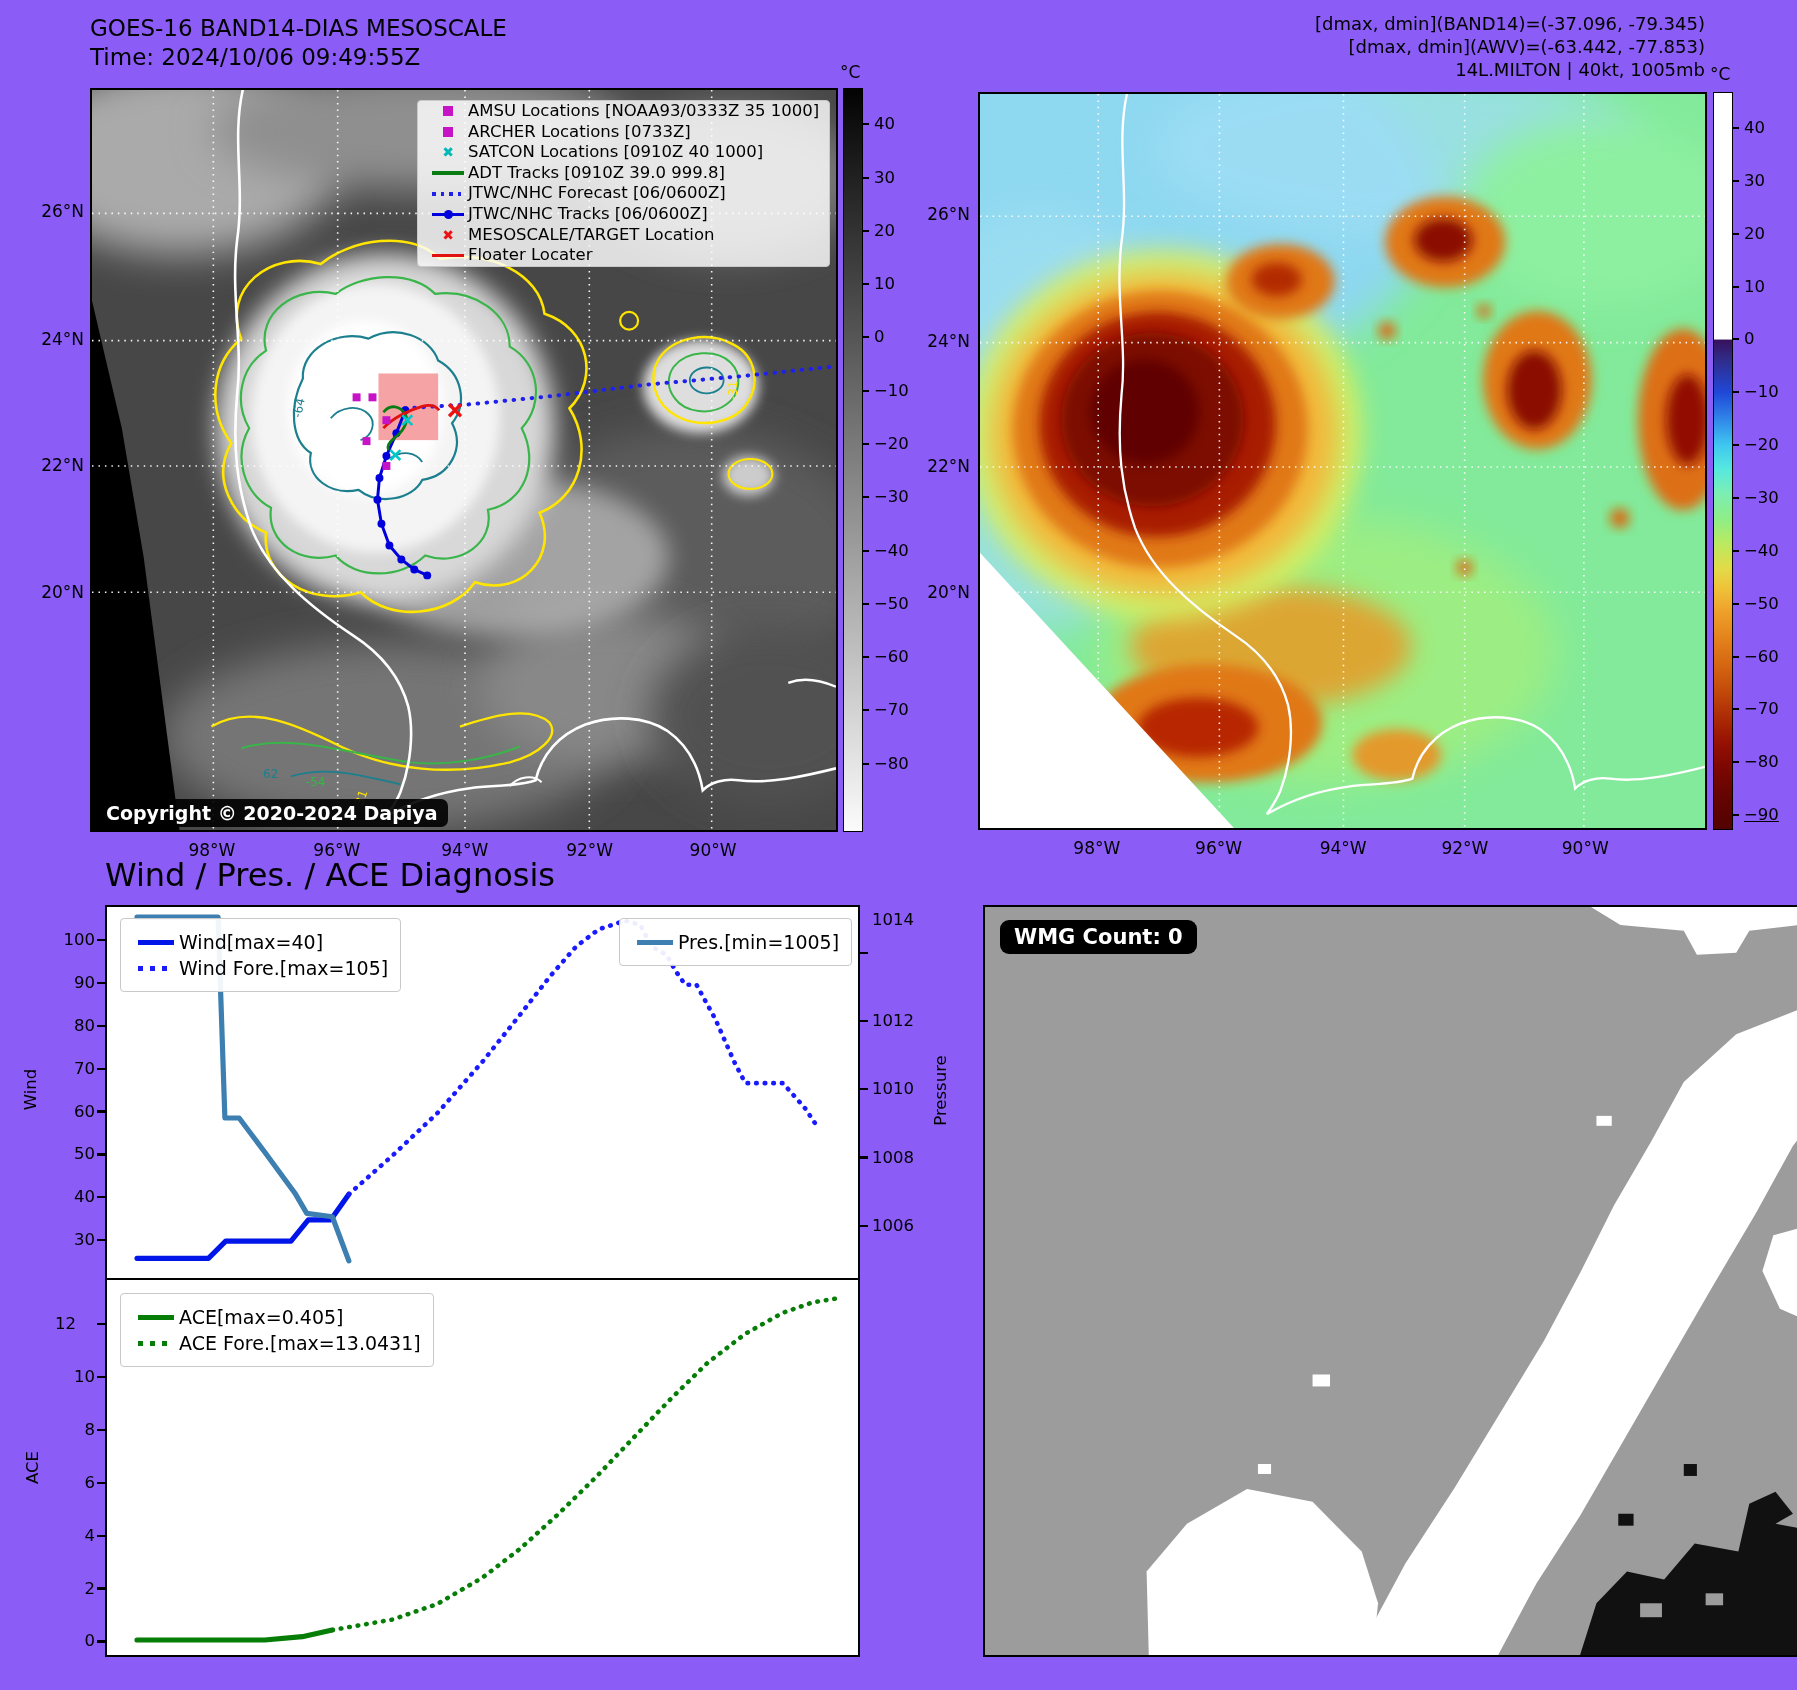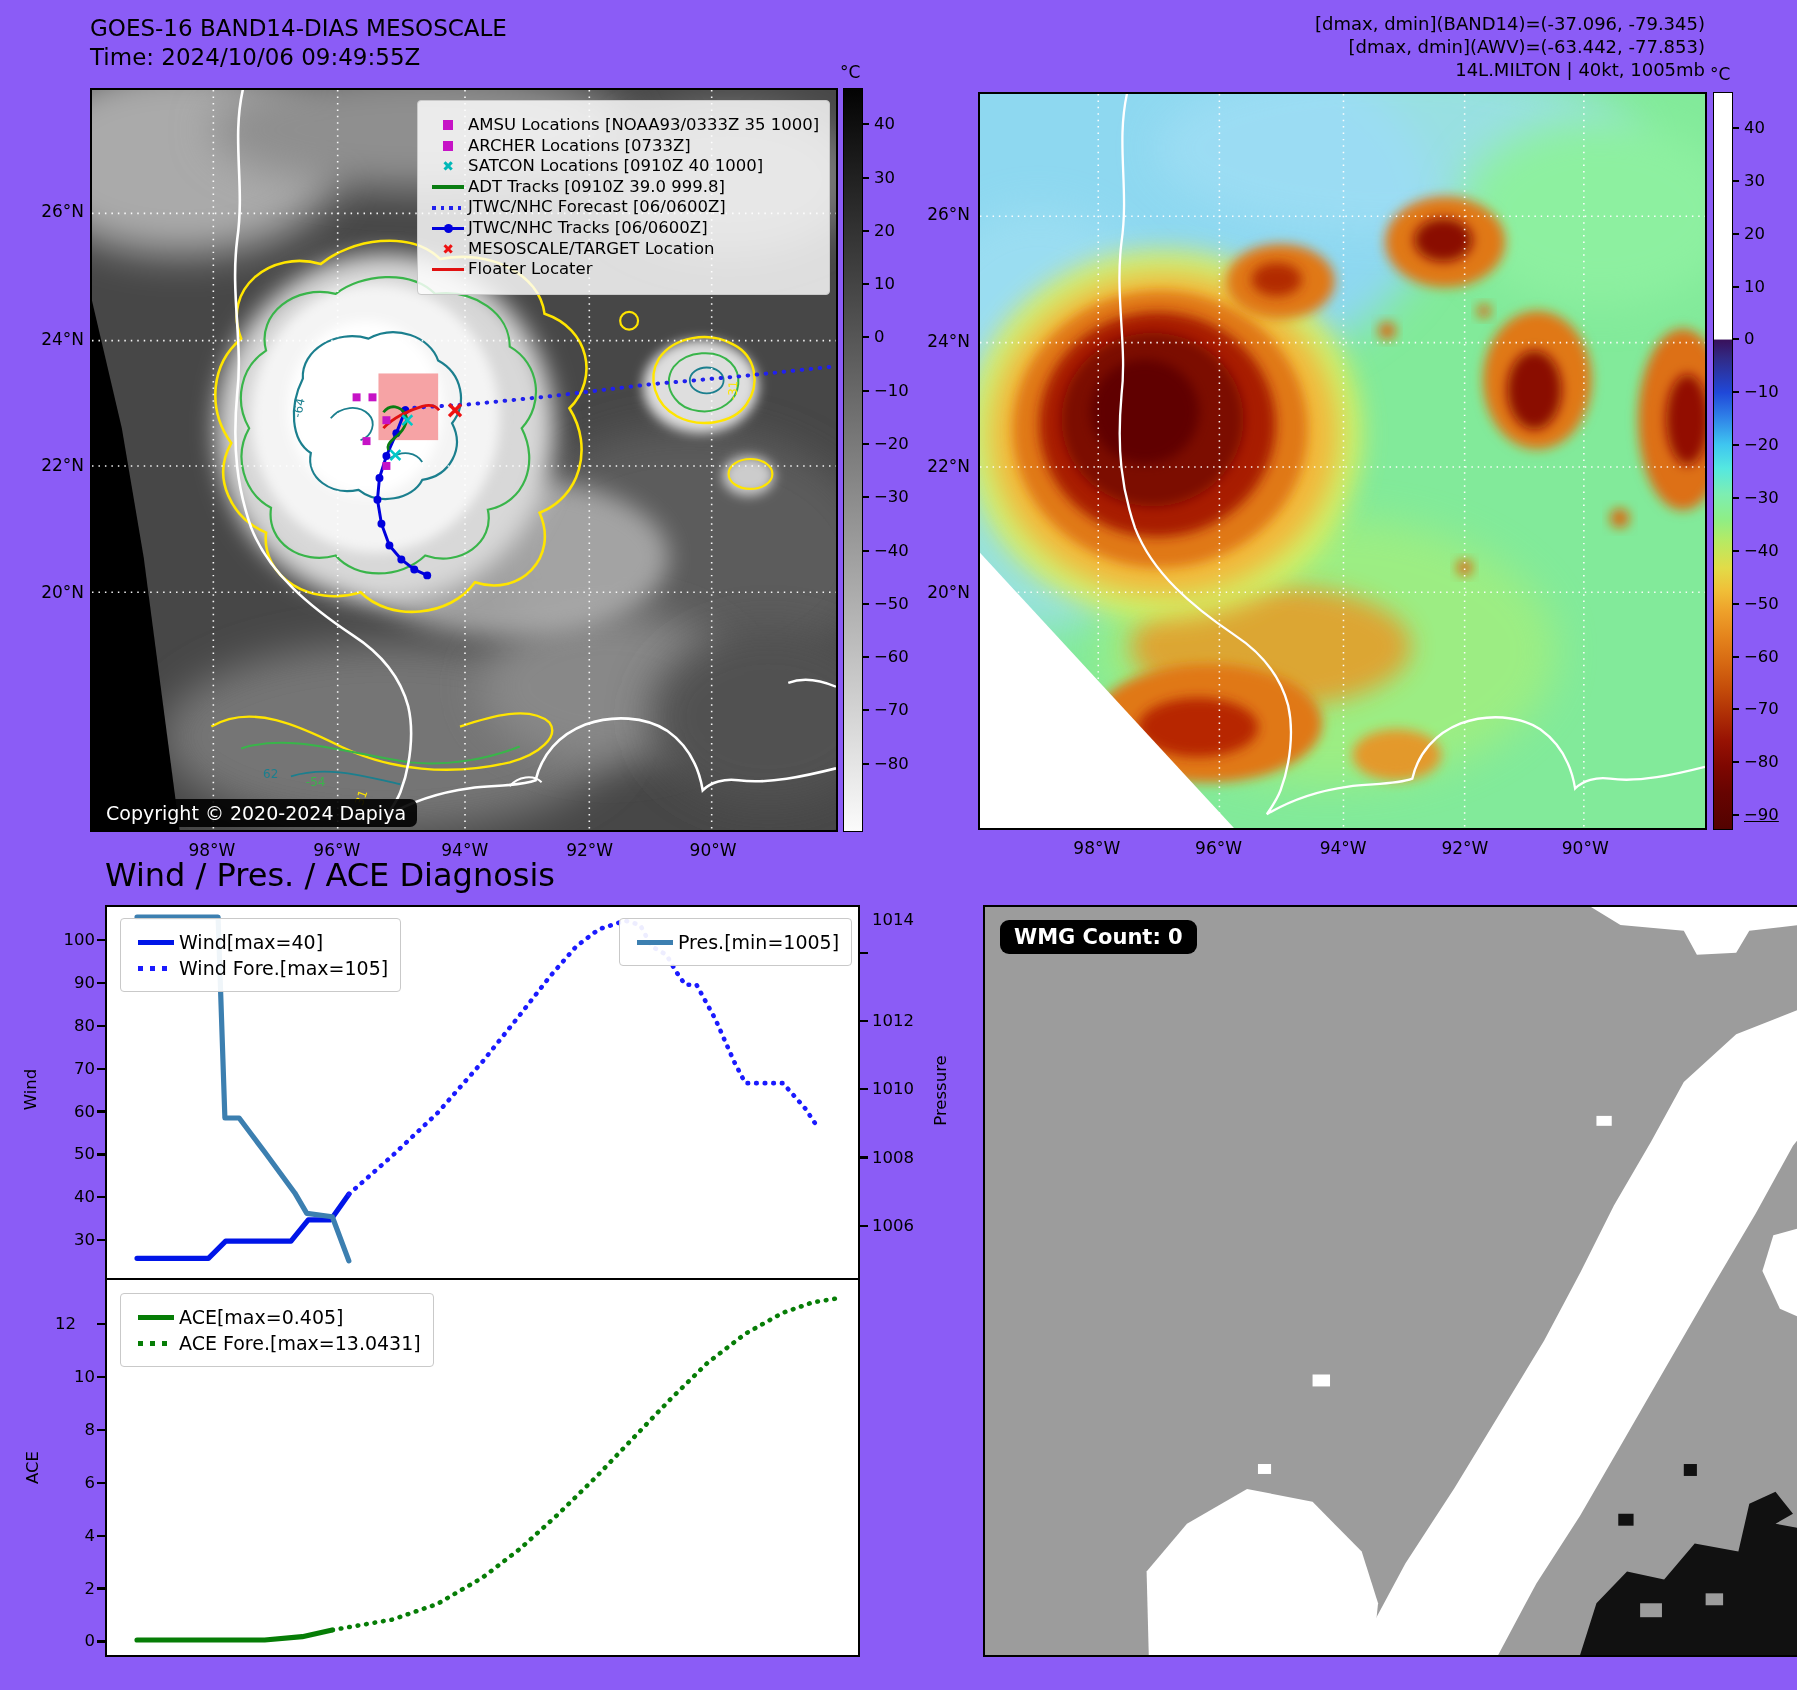--- a/index.html
+++ b/index.html
@@ -10,30 +10,30 @@
   .lm-title{position:absolute;left:90px;top:14px;font-size:23px;line-height:29px;}
   .info{position:absolute;right:92px;top:12px;text-align:right;font-size:18px;line-height:23px;}
   .chart-title{position:absolute;left:105px;top:856px;width:753px;text-align:left;font-size:32px;}
   .cb{position:absolute;border:1.4px solid #000;box-sizing:border-box;}
   .cbunit{position:absolute;font-size:17px;}
   .axlab{position:absolute;font-size:17px;white-space:nowrap;}
   .tick{position:absolute;font-size:16.5px;white-space:nowrap;}
   .tmark{position:absolute;background:#000;}
   .rot{position:absolute;font-size:16.5px;text-align:center;transform:rotate(-90deg);}
   .maplegend{position:absolute;left:325px;top:10px;background:rgba(255,255,255,0.82);
-             border:1px solid #c9c9c9;border-radius:4px;padding:14px 10px;font-size:16.5px;line-height:20.6px;}
+             border:1px solid #c9c9c9;border-radius:4px;padding:0 10px;font-size:16.5px;line-height:20.6px;}
   .legrow{display:flex;align-items:center;white-space:nowrap;}
   .sw{width:40px;display:inline-flex;justify-content:center;align-items:center;flex:0 0 40px;}
   .sq{width:10px;height:10px;display:inline-block;}
   .xx{font-weight:bold;font-size:14px;line-height:14px;}
   .ln{width:32px;height:3.5px;display:inline-block;position:relative;}
   .dotc{position:absolute;left:12px;top:-3px;width:9px;height:9px;border-radius:50%;}
   .dt{width:32px;height:4px;display:inline-block;}
   .copyright{position:absolute;left:3px;bottom:3px;background:rgba(0,0,0,0.9);color:#fff;
-             font-weight:normal;font-size:19px;padding:3px 11px;border-radius:7px;}
+             font-weight:bold;font-size:19px;padding:3px 11px;border-radius:7px;}
   .wmg-badge{position:absolute;left:15px;top:13px;background:#000;color:#fff;font-weight:bold;
              font-size:21px;padding:5px 14px;border-radius:9px;}
   .leg{position:absolute;background:rgba(255,255,255,0.92);border:1px solid #c9c9c9;border-radius:4px;
        padding:8px 12px;font-size:19px;}
   .leg .legrow{margin:4px 0;}
   .leg .sw{width:46px;flex:0 0 46px;}
   .lsolid{width:36px;height:5px;display:inline-block;}
   .ldot{width:36px;height:5px;display:inline-block;}
   #left-map{left:90px;top:88px;width:748px;height:744px;border-width:2.2px;}
   #right-map{left:978px;top:92px;width:729px;height:738px;border-width:2.2px;}

